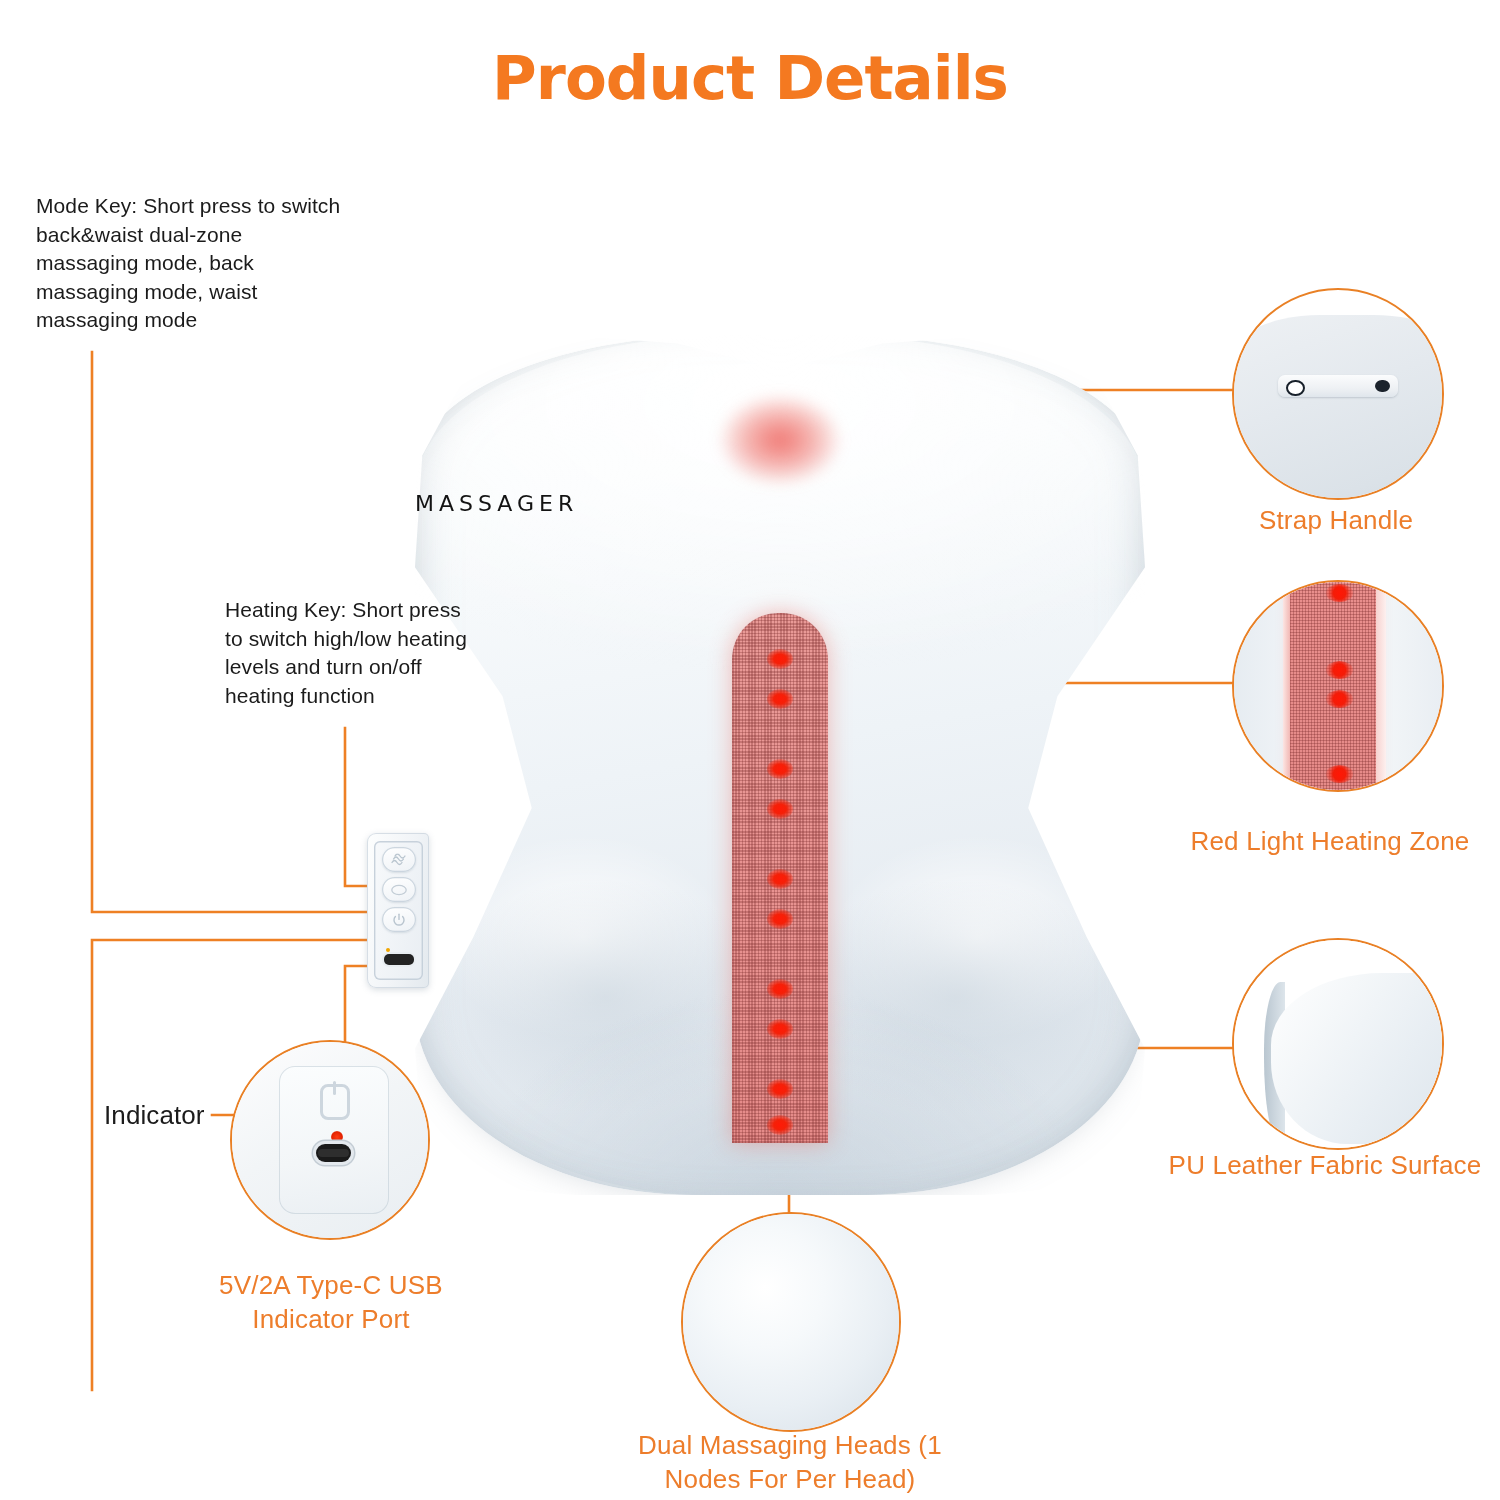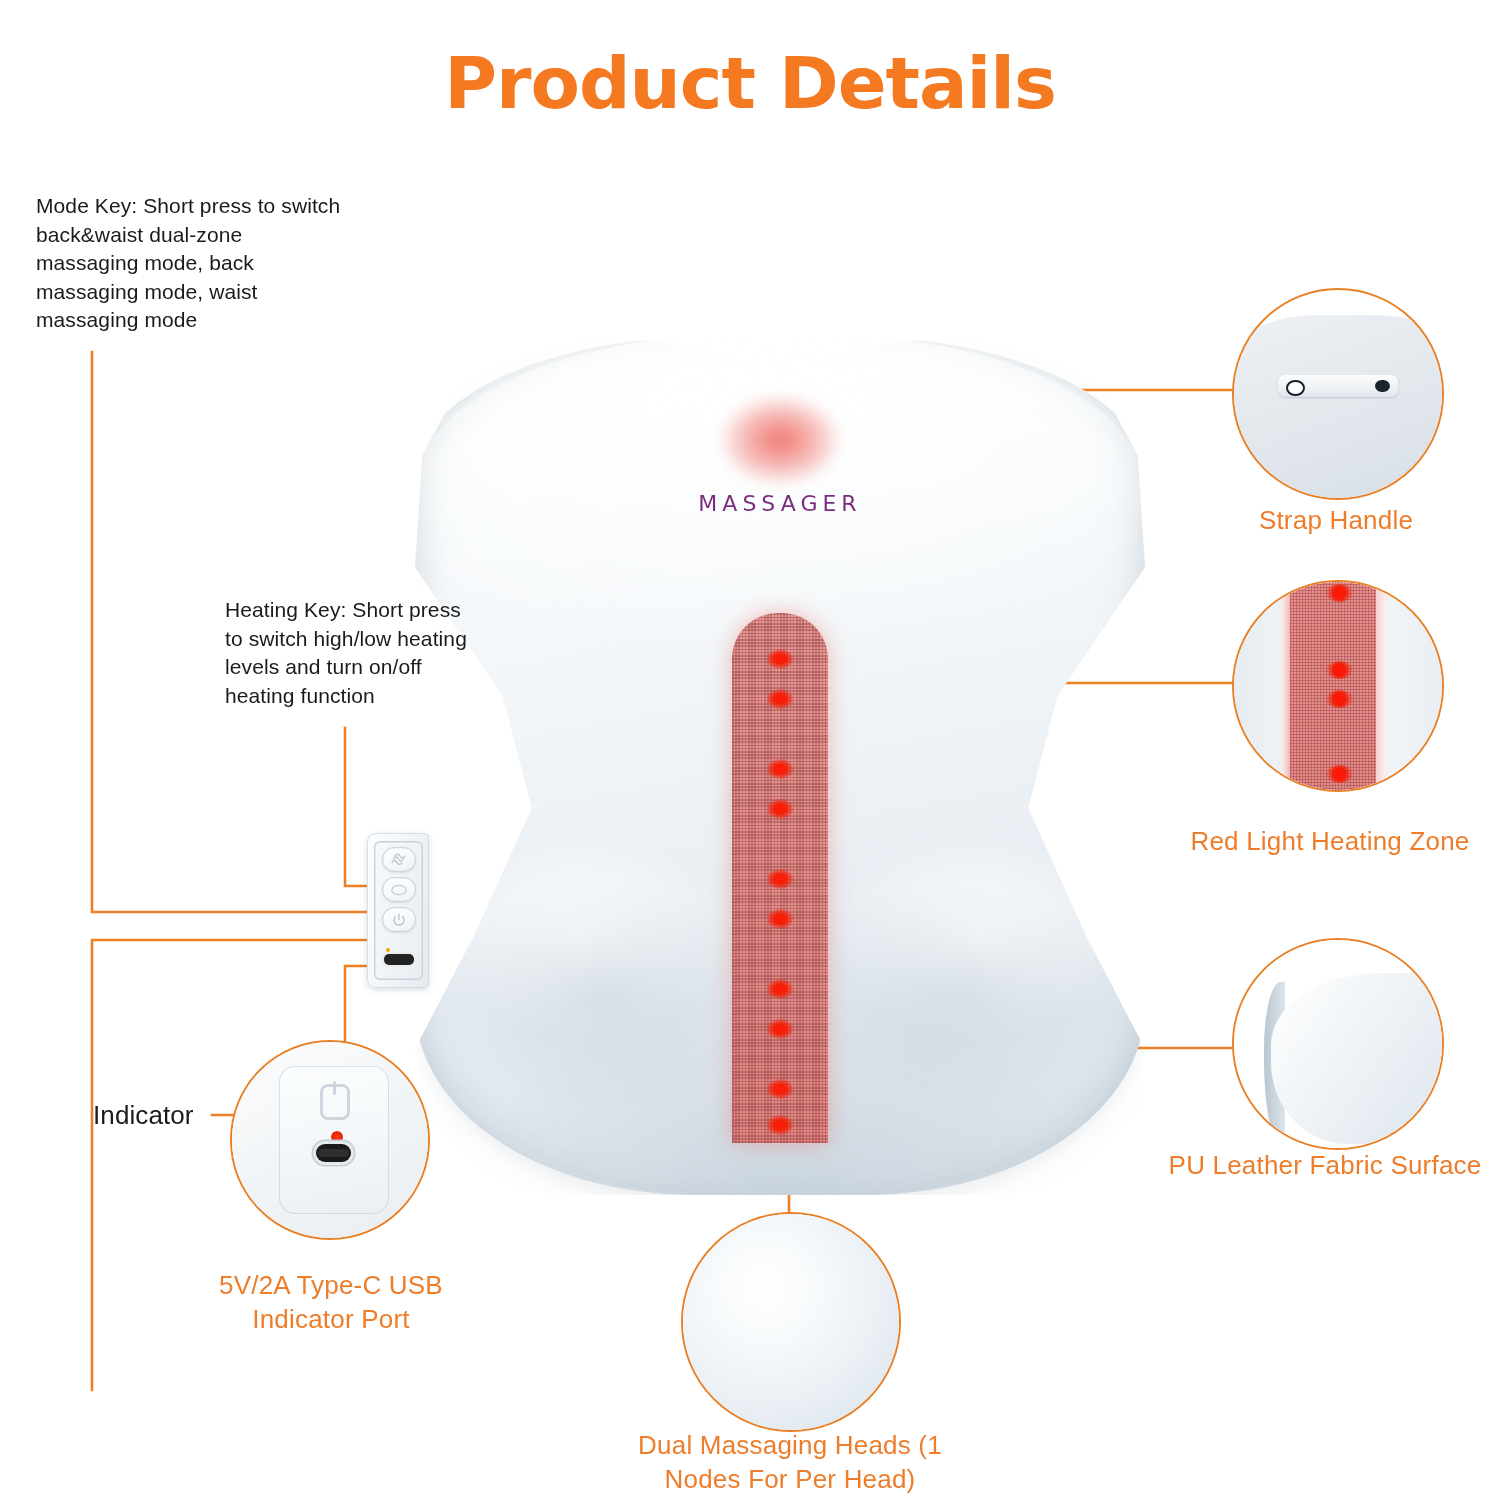--- a/index.html
+++ b/index.html
@@ -10,21 +10,21 @@
     overflow:hidden;
     position:relative;
   }
   #stage{position:absolute;inset:0;width:1500px;height:1500px;}
 
   
   .title{
     position:absolute;
     left:0;right:0;top:46px;
     text-align:center;
-    font-size:72px;
+    font-size:61px;
     font-weight:bold;
     letter-spacing:-1px;
     color:#F47920;
     font-family:"DejaVu Sans", sans-serif;
     line-height:1.05;
   }
 
   
   .bodytext{
     position:absolute;
@@ -179,22 +179,22 @@
     clip-path:inherit;
     pointer-events:none;
   }
 
   .dev-glow{
     position:absolute;left:calc(50% - 58px);top:62px;width:116px;height:86px;border-radius:50%;
     background:radial-gradient(ellipse,rgba(236,86,80,.80) 0%,rgba(236,100,92,.48) 40%,rgba(236,110,100,.16) 66%,rgba(236,110,100,0) 100%);
     filter:blur(7px);
   }
   .dev-brand{
-    position:absolute;left:0;right:0;top:156px;text-align:center;
-    font-size:22px;letter-spacing:5px;color:#701a75;
+    position:absolute;left:0;right:0;top:156px;text-align:left;
+    font-size:22px;letter-spacing:5px;color:#000000;
     font-family:"DejaVu Sans", sans-serif;font-weight:500;opacity:.92;
   }
 
   .dev-strip{
     position:absolute;left:calc(50% - 48px);top:278px;width:96px;height:530px;
     border-top-left-radius:46px;border-top-right-radius:46px;
     background:
       repeating-linear-gradient(0deg,rgba(120,40,40,.30) 0 1.6px,rgba(255,255,255,0) 1.6px 3.2px),
       repeating-linear-gradient(90deg,rgba(120,40,40,.30) 0 1.6px,rgba(255,255,255,0) 1.6px 3.2px),
       linear-gradient(180deg,#e99a97 0%,#e89391 50%,#e58b89 100%);
@@ -325,21 +325,21 @@
 massaging mode, back
 massaging mode, waist
 massaging mode</div>
 
   <div class="bodytext" style="left:197px; top:596px; width:312px;margin-left:28px;">Heating Key: Short press
 to switch high/low heating
 levels and turn on/off
 heating function</div>
 
 
-  <div class="bodytext" style="left:93px; top:1098px; width:130px; font-size:26px;">Indicator</div>
+  <div class="bodytext" style="left:104px; top:1098px; width:130px; font-size:26px;">Indicator</div>
 
   <div class="zoomcircle" style="left:1232px; top:288px; width:208px; height:208px;">
     <div class="strap-body"></div>
     <div class="strap-bar">
       <div class="strap-hole-l"></div>
       <div class="strap-hole-r"></div>
     </div>
   </div>
   <div class="caption" style="left:1186px; top:503px; width:300px;">Strap Handle</div>
 

